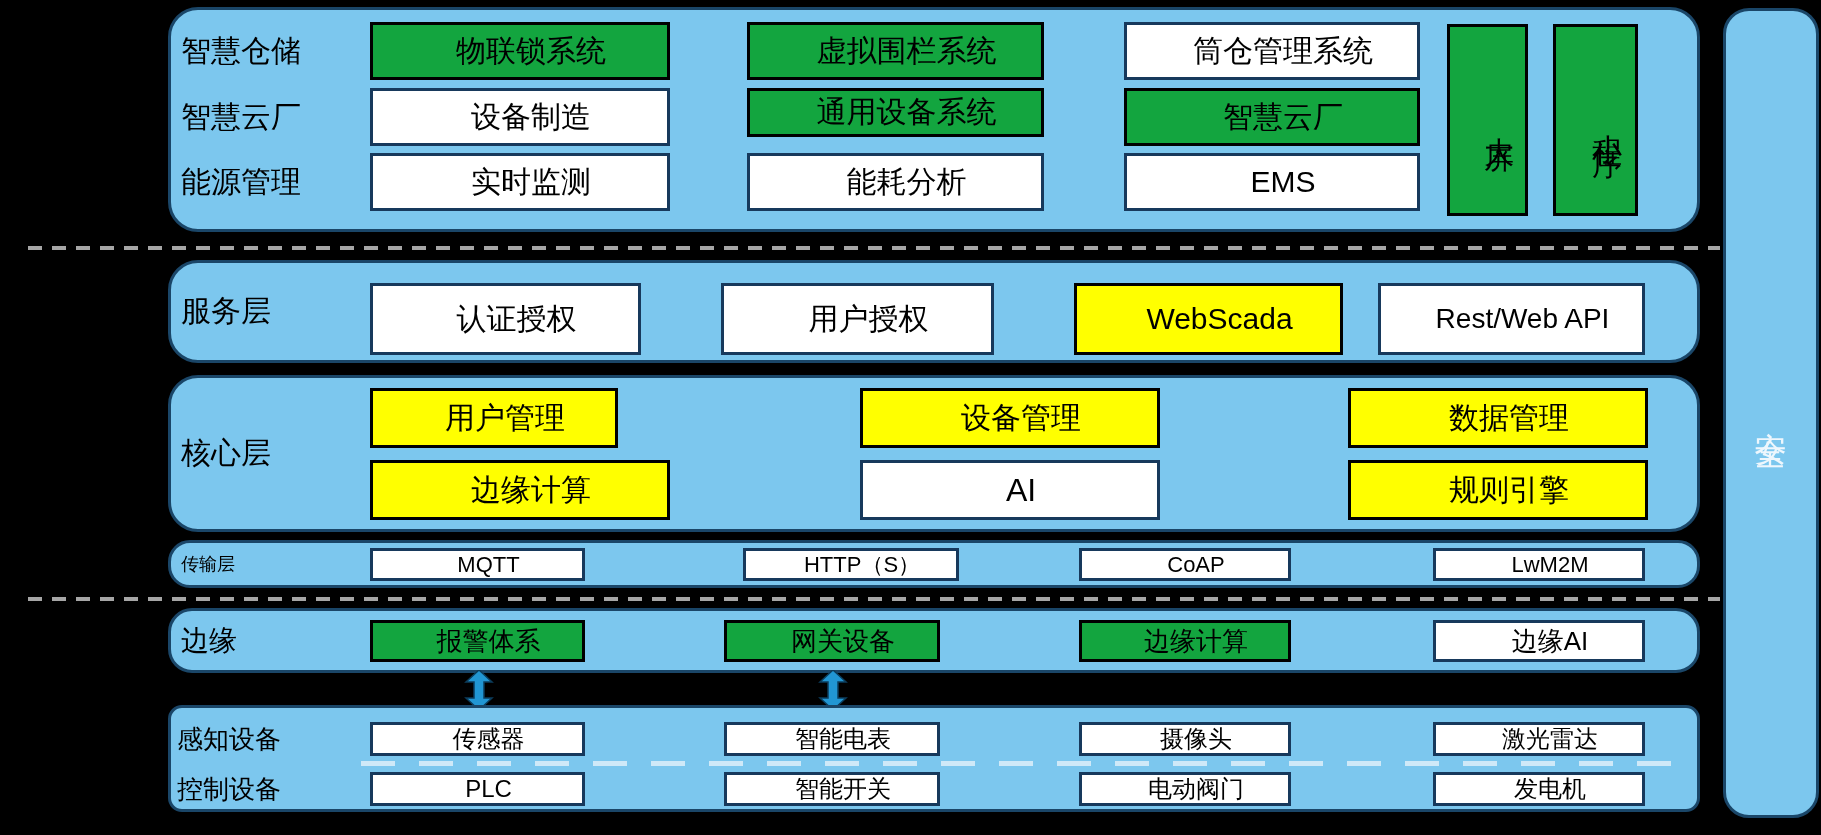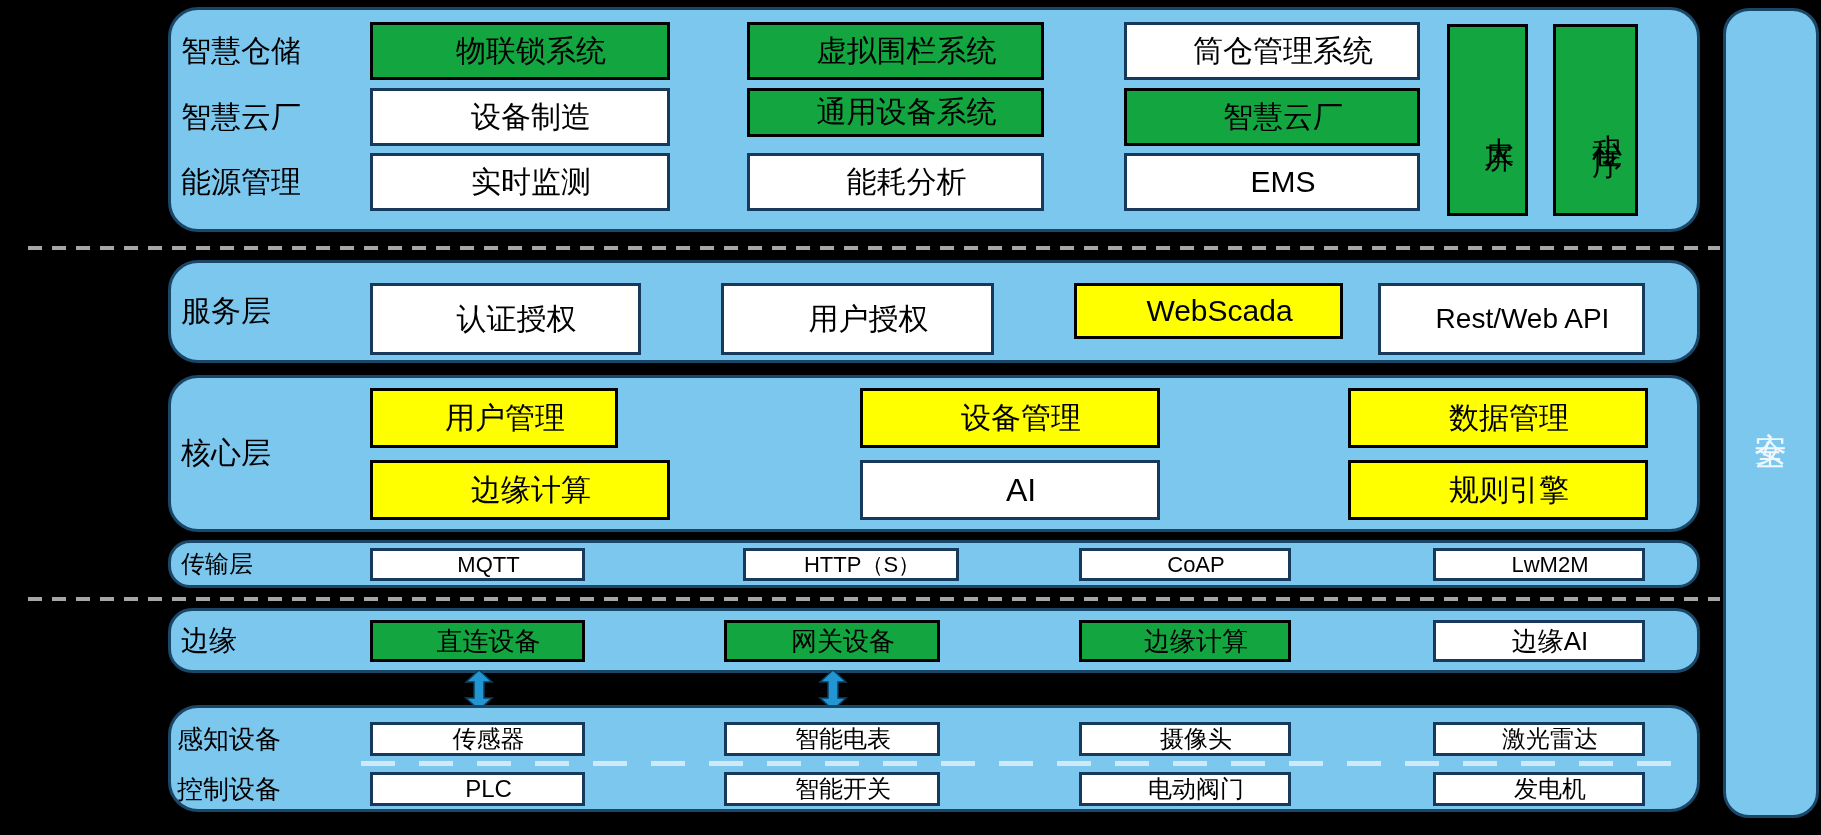--- a/index.html
+++ b/index.html
@@ -12,21 +12,21 @@
   html,body{margin:0;padding:0;background:var(--background);}
   .canvas{position:relative;width:1821px;height:835px;background:var(--background);
     font-family:"Liberation Sans",sans-serif;color:var(--text);overflow:hidden;}
   .panel{position:absolute;left:168px;width:1532px;background:var(--panel);
     border:3px solid var(--panel_border);border-radius:30px;box-sizing:border-box;}
   #panel-top{top:7px;height:225px;}
   #panel-service{top:260px;height:103px;}
   #panel-core{top:375px;height:157px;}
   #panel-transport{top:540px;height:48px;border-radius:22px;}
   #panel-edge{top:608px;height:65px;border-radius:24px;}
-  #panel-devices{top:705px;height:107px;border-radius:30px;}
+  #panel-devices{top:705px;height:107px;border-radius:14px;}
   .box{position:absolute;box-sizing:border-box;display:flex;align-items:center;
     justify-content:center;text-align:center;white-space:nowrap;font-weight:500;padding-left:22px;}
   .green{background:var(--green);border:3px solid var(--box_border_dark);}
   .yellow{background:var(--yellow);border:3px solid var(--box_border_dark);}
   .white{background:var(--white_box);border:3px solid var(--box_border_navy);}
   .fs30{font-size:30px;} .fs28{font-size:28px;} .fs26{font-size:26px;}
   .fs24{font-size:24px;} .fs22{font-size:22px;} .fs32{font-size:32px;}
   .vtext{writing-mode:vertical-rl;text-orientation:upright;letter-spacing:7px;}
   .rowlab{position:absolute;left:10px;width:186px;height:58px;line-height:58px;font-size:30px;}
   .panel-label{position:absolute;left:10px;top:0;bottom:0;display:flex;align-items:center;font-size:30px;}
@@ -68,47 +68,47 @@
     <div class="box green fs30 vtext" style="left:1276px;top:14px;width:81px;height:192px">大屏</div>
     <div class="box green fs30 vtext" style="left:1382px;top:14px;width:85px;height:192px">小程序</div>
   </div>
 
   <div class="dash-line" id="dash1"></div>
 
   <div class="panel" id="panel-service">
     <div class="panel-label">服务层</div>
     <div class="box white fs30" style="left:199px;top:20px;width:271px;height:72px">认证授权</div>
     <div class="box white fs30" style="left:550px;top:20px;width:273px;height:72px">用户授权</div>
-    <div class="box yellow fs30" style="left:903px;top:20px;width:269px;height:56px">WebScada</div>
+    <div class="box yellow fs30" style="left:903px;top:20px;width:269px;height:72px">WebScada</div>
     <div class="box white fs28" style="left:1207px;top:20px;width:267px;height:72px">Rest/Web API</div>
   </div>
 
   <div class="panel" id="panel-core">
     <div class="panel-label">核心层</div>
     <div class="box yellow fs30" style="left:199px;top:10px;width:248px;height:60px">用户管理</div>
     <div class="box yellow fs30" style="left:689px;top:10px;width:300px;height:60px">设备管理</div>
     <div class="box yellow fs30" style="left:1177px;top:10px;width:300px;height:60px">数据管理</div>
     <div class="box yellow fs30" style="left:199px;top:82px;width:300px;height:60px">边缘计算</div>
     <div class="box white fs32" style="left:689px;top:82px;width:300px;height:60px">AI</div>
     <div class="box yellow fs30" style="left:1177px;top:82px;width:300px;height:60px">规则引擎</div>
   </div>
 
   <div class="panel" id="panel-transport">
-    <div class="panel-label" style="font-size:24px">传输层</div>
+    <div class="panel-label" style="font-size:18px">传输层</div>
     <div class="box white fs22" style="left:199px;top:5px;width:215px;height:33px">MQTT</div>
     <div class="box white fs22" style="left:572px;top:5px;width:216px;height:33px">HTTP（S）</div>
     <div class="box white fs22" style="left:908px;top:5px;width:212px;height:33px">CoAP</div>
     <div class="box white fs22" style="left:1262px;top:5px;width:212px;height:33px">LwM2M</div>
   </div>
 
   <div class="dash-line" id="dash2"></div>
 
   <div class="panel" id="panel-edge">
     <div class="panel-label" style="font-size:28px">边缘</div>
-    <div class="box green fs26" style="left:199px;top:9px;width:215px;height:42px">直连设备</div>
+    <div class="box green fs26" style="left:199px;top:9px;width:215px;height:42px">报警体系</div>
     <div class="box green fs26" style="left:553px;top:9px;width:216px;height:42px">网关设备</div>
     <div class="box green fs26" style="left:908px;top:9px;width:212px;height:42px">边缘计算</div>
     <div class="box white fs26" style="left:1262px;top:9px;width:212px;height:42px">边缘AI</div>
   </div>
 
   <svg class="arrow" id="arrow1" viewBox="0 0 30 40">
     <polygon points="15,0 28,12 20,12 20,28 28,28 15,40 2,28 10,28 10,12 2,12" fill="#2196d3" stroke="#0b3d5c" stroke-width="1.5"></polygon>
   </svg>
   <svg class="arrow" id="arrow2" viewBox="0 0 30 40">
     <polygon points="15,0 28,12 20,12 20,28 28,28 15,40 2,28 10,28 10,12 2,12" fill="#2196d3" stroke="#0b3d5c" stroke-width="1.5"></polygon>

